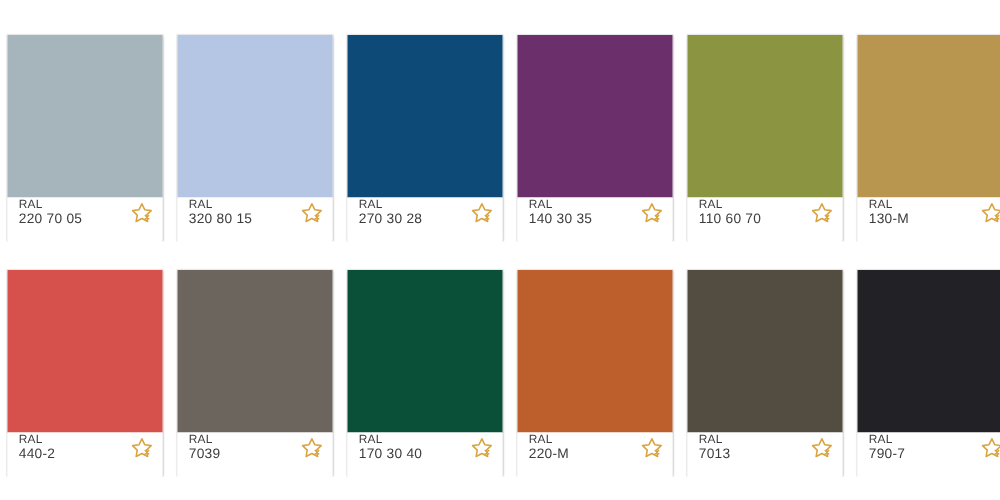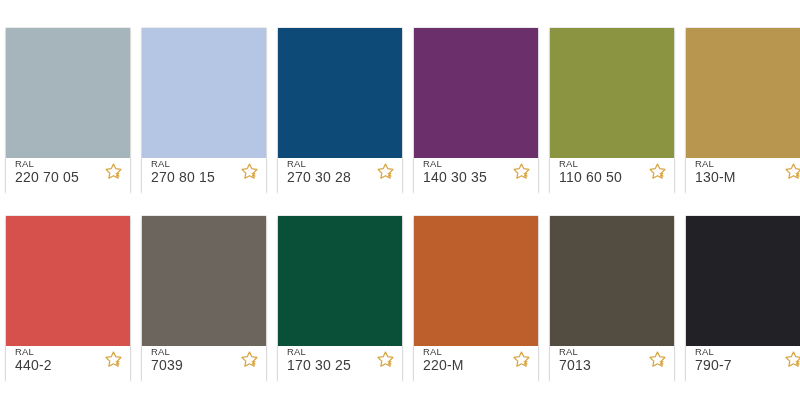--- a/index.html
+++ b/index.html
@@ -45,21 +45,21 @@
     display: flex;
     flex-direction: column;
     line-height: 1.18;
   }
   .swatch-brand {
     font-size: 9.5px;
     color: #3c3c3c;
     letter-spacing: 0.2px;
   }
   .swatch-code {
-    font-size: 14px;
+    font-size: 11px;
     color: #3c3c3c;
     letter-spacing: 0.2px;
     white-space: nowrap;
   }
   .fav-star {
     width: 19px;
     height: 19px;
     flex: none;
     display: block;
     cursor: pointer;
@@ -80,21 +80,21 @@
           <path d="M12 2.6l2.9 5.9 6.5.95-4.7 4.58 1.1 6.47L12 17.44 6.2 20.5l1.1-6.47L2.6 9.45l6.5-.95z" fill="none" stroke="#d9a441" stroke-width="1.6" stroke-linejoin="round"></path>
           <path d="M15.4 14.3l3.5 3.5M18.9 14.3l-3.5 3.5" fill="none" stroke="#d9a441" stroke-width="1.5" stroke-linecap="round"></path>
         </svg>
       </div>
     </div>
     <div class="swatch-card">
       <div class="swatch-color" style="background: rgb(180, 198, 227);"></div>
       <div class="swatch-meta">
         <div class="swatch-text">
           <span class="swatch-brand">RAL</span>
-          <span class="swatch-code">270 80 15</span>
+          <span class="swatch-code">320 80 15</span>
         </div>
         <svg class="fav-star" viewBox="0 0 24 24">
           <path d="M12 2.6l2.9 5.9 6.5.95-4.7 4.58 1.1 6.47L12 17.44 6.2 20.5l1.1-6.47L2.6 9.45l6.5-.95z" fill="none" stroke="#d9a441" stroke-width="1.6" stroke-linejoin="round"></path>
           <path d="M15.4 14.3l3.5 3.5M18.9 14.3l-3.5 3.5" fill="none" stroke="#d9a441" stroke-width="1.5" stroke-linecap="round"></path>
         </svg>
       </div>
     </div>
     <div class="swatch-card">
       <div class="swatch-color" style="background: rgb(13, 74, 120);"></div>
       <div class="swatch-meta">
@@ -119,21 +119,21 @@
           <path d="M12 2.6l2.9 5.9 6.5.95-4.7 4.58 1.1 6.47L12 17.44 6.2 20.5l1.1-6.47L2.6 9.45l6.5-.95z" fill="none" stroke="#d9a441" stroke-width="1.6" stroke-linejoin="round"></path>
           <path d="M15.4 14.3l3.5 3.5M18.9 14.3l-3.5 3.5" fill="none" stroke="#d9a441" stroke-width="1.5" stroke-linecap="round"></path>
         </svg>
       </div>
     </div>
     <div class="swatch-card">
       <div class="swatch-color" style="background: rgb(139, 148, 64);"></div>
       <div class="swatch-meta">
         <div class="swatch-text">
           <span class="swatch-brand">RAL</span>
-          <span class="swatch-code">110 60 50</span>
+          <span class="swatch-code">110 60 70</span>
         </div>
         <svg class="fav-star" viewBox="0 0 24 24">
           <path d="M12 2.6l2.9 5.9 6.5.95-4.7 4.58 1.1 6.47L12 17.44 6.2 20.5l1.1-6.47L2.6 9.45l6.5-.95z" fill="none" stroke="#d9a441" stroke-width="1.6" stroke-linejoin="round"></path>
           <path d="M15.4 14.3l3.5 3.5M18.9 14.3l-3.5 3.5" fill="none" stroke="#d9a441" stroke-width="1.5" stroke-linecap="round"></path>
         </svg>
       </div>
     </div>
     <div class="swatch-card">
       <div class="swatch-color" style="background: rgb(185, 150, 79);"></div>
       <div class="swatch-meta">
@@ -171,21 +171,21 @@
           <path d="M12 2.6l2.9 5.9 6.5.95-4.7 4.58 1.1 6.47L12 17.44 6.2 20.5l1.1-6.47L2.6 9.45l6.5-.95z" fill="none" stroke="#d9a441" stroke-width="1.6" stroke-linejoin="round"></path>
           <path d="M15.4 14.3l3.5 3.5M18.9 14.3l-3.5 3.5" fill="none" stroke="#d9a441" stroke-width="1.5" stroke-linecap="round"></path>
         </svg>
       </div>
     </div>
     <div class="swatch-card">
       <div class="swatch-color" style="background: rgb(10, 80, 57);"></div>
       <div class="swatch-meta">
         <div class="swatch-text">
           <span class="swatch-brand">RAL</span>
-          <span class="swatch-code">170 30 25</span>
+          <span class="swatch-code">170 30 40</span>
         </div>
         <svg class="fav-star" viewBox="0 0 24 24">
           <path d="M12 2.6l2.9 5.9 6.5.95-4.7 4.58 1.1 6.47L12 17.44 6.2 20.5l1.1-6.47L2.6 9.45l6.5-.95z" fill="none" stroke="#d9a441" stroke-width="1.6" stroke-linejoin="round"></path>
           <path d="M15.4 14.3l3.5 3.5M18.9 14.3l-3.5 3.5" fill="none" stroke="#d9a441" stroke-width="1.5" stroke-linecap="round"></path>
         </svg>
       </div>
     </div>
     <div class="swatch-card">
       <div class="swatch-color" style="background: rgb(189, 95, 44);"></div>
       <div class="swatch-meta">

